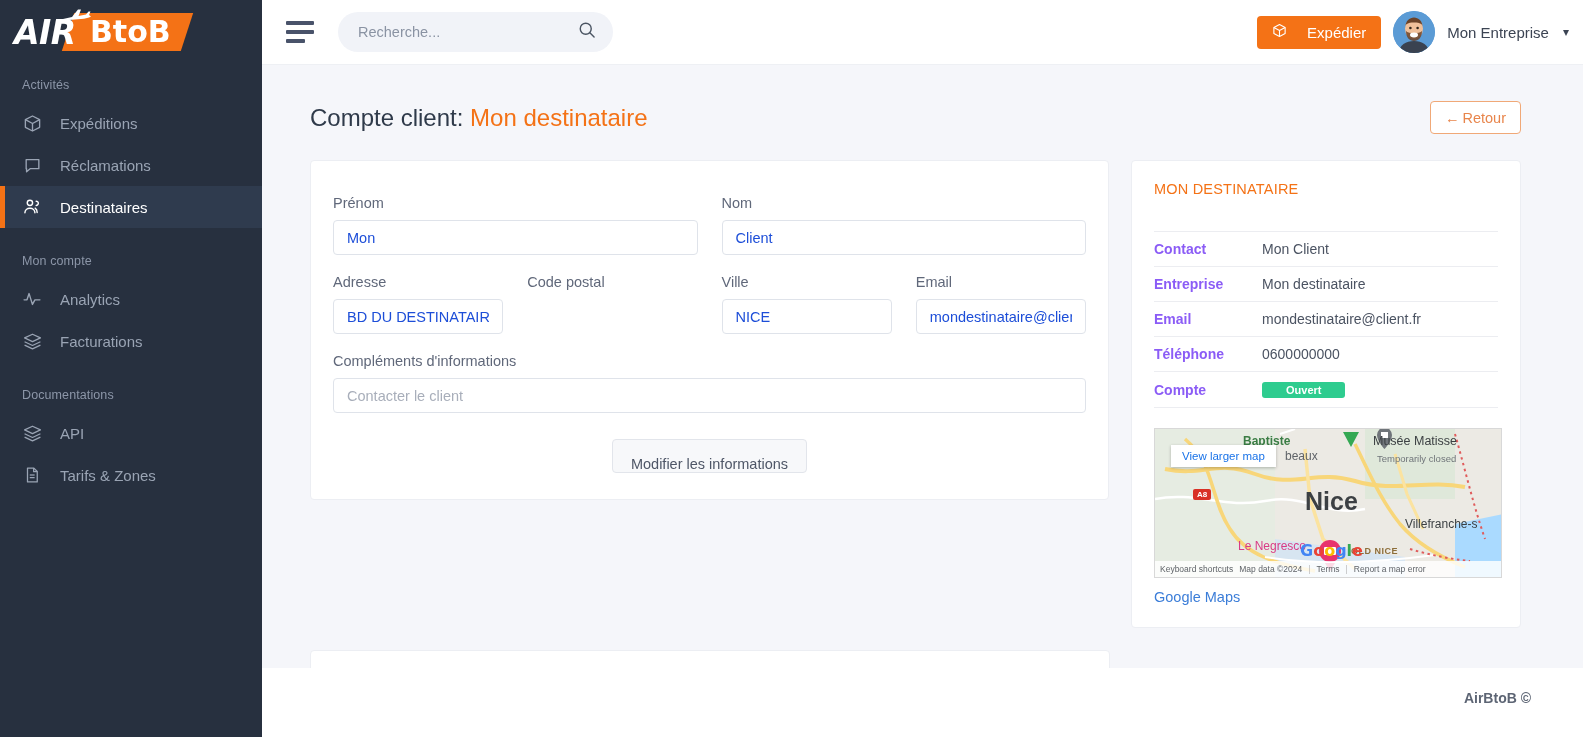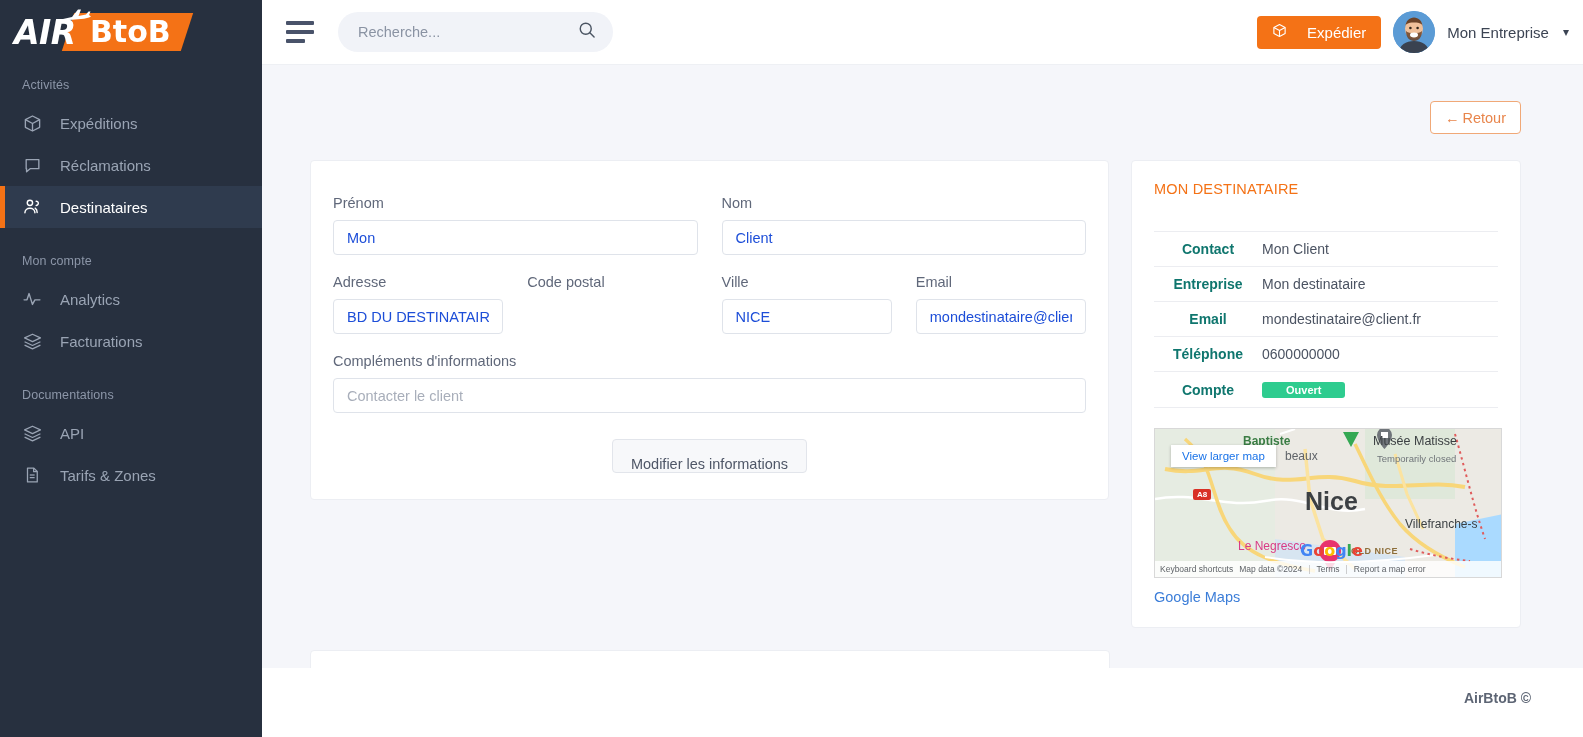--- a/index.html
+++ b/index.html
@@ -180,21 +180,21 @@
     width: 800px;
   }
 
   .side-title { color: #f47216; font-size: 14.5px; letter-spacing: 0.2px; }
   .kv-table { width: 100%; border-collapse: collapse; margin-top: 34px; }
   .kv-table td {
     padding: 9px 0; font-size: 14px;
     border-bottom: 1px solid #ecedf1;
   }
   .kv-table tr:first-child td { border-top: 1px solid #ecedf1; }
-  .kv-k { font-weight: bold; color: #0f766e; width: 108px; text-align: center; }
+  .kv-k { font-weight: bold; color: #8b5cf6; width: 108px; }
   .kv-v { color: #4b5362; }
   .badge {
     display: inline-block; background: #2ecc8f; color: #ffffff;
     font-size: 11px; font-weight: bold; border-radius: 3px;
     padding: 2px 24px;
   }
 
   
   .map-wrap {
     margin-top: 20px; width: 348px; height: 150px;
@@ -396,20 +396,24 @@
         </div>
 
         <span class="user-name">Mon Entreprise</span>
         <span class="chev">▾</span>
       </div>
     </header>
 
     <div class="content-area">
 
       <div class="page-head">
+        <h1 class="page-title">
+          <span>Compte client:</span>
+          <span class="hl">Mon destinataire</span>
+        </h1>
         <button class="retour-btn">
           <span>←</span>
           <span>Retour</span>
         </button>
       </div>
 
       <div class="panels">
 
         <section class="card form-card">
           <div class="row1">

